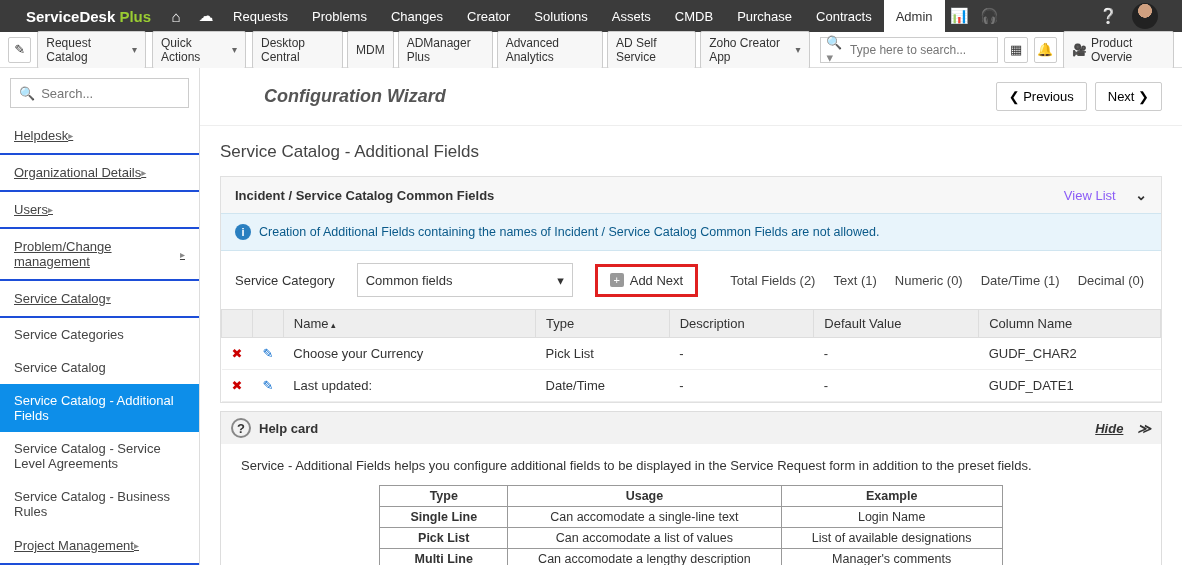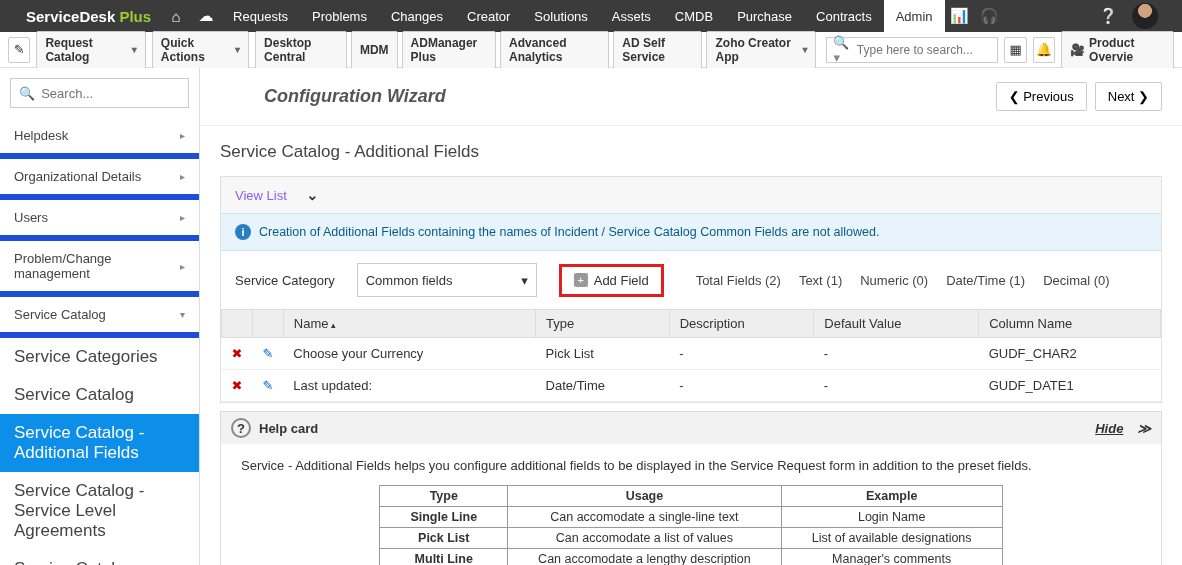--- a/index.html
+++ b/index.html
@@ -11,54 +11,54 @@
   .logo .plus { color: #9acd32; }
   .topnav .icon { width: 30px; text-align: center; font-size: 15px; cursor: pointer; }
   .topnav-items { display: flex; height: 100%; }
   .topnav-item { padding: 0 12px; display: flex; align-items: center; cursor: pointer; font-size: 13px; }
   .topnav-item.active { background: #fff; color: #333; }
   .topnav-right { margin-left: auto; display: flex; align-items: center; }
   .avatar { width: 26px; height: 26px; border-radius: 50%; background: #888; margin: 0 8px; background-image: radial-gradient(circle at 50% 30%, #d0a080 30%, #222 32%); }
   
   
   .toolbar { background: #fff; border-bottom: 1px solid #ddd; height: 36px; display: flex; align-items: center; padding: 0 8px; gap: 6px; }
-  .tb-btn { border: 1px solid #ccc; background: #f7f7f7; padding: 4px 8px; font-size: 12px; border-radius: 2px; cursor: pointer; display: flex; align-items: center; gap: 4px; font-weight: bold; }
+  .tb-btn { border: 1px solid #ccc; background: #f7f7f7; padding: 4px 8px; font-size: 12px; border-radius: 2px; cursor: pointer; display: flex; align-items: center; gap: 4px; }
   .tb-icon { border: 1px solid #ccc; width: 26px; height: 26px; display: flex; align-items: center; justify-content: center; border-radius: 2px; cursor: pointer; }
   .search-box { border: 1px solid #ccc; height: 26px; width: 200px; display: flex; align-items: center; padding: 0 6px; }
   .search-box input { border: none; outline: none; font-size: 12px; width: 100%; }
   .caret::after { content: "▾"; font-size: 10px; margin-left: 4px; color: #666; }
   
   
   .main { display: flex; height: calc(565px - 68px); }
   .sidebar { width: 200px; border-right: 1px solid #ddd; background: #fff; overflow-y: auto; }
   .side-search { margin: 10px; border: 1px solid #ccc; height: 30px; display: flex; align-items: center; padding: 0 8px; color: #888; }
   .side-search input { border: none; outline: none; width: 100%; font-size: 13px; }
-  .side-item { padding: 10px 14px; border-bottom: 6px solid #1d4ed8; display: flex; justify-content: space-between; align-items: center; cursor: pointer; font-size: 13px; color: #444; }
+  .side-item { padding: 10px 14px; border-bottom: 2px solid #1d4ed8; display: flex; align-items: center; cursor: pointer; font-size: 13px; color: #444; text-decoration: underline; }
   .side-item .chev { font-size: 10px; color: #888; }
-  .side-sub { padding: 9px 14px; font-size: 17px; color: #444; cursor: pointer; }
+  .side-sub { padding: 9px 14px; font-size: 13px; color: #444; cursor: pointer; }
   .side-sub.active { background: #0d8ee9; color: #fff; }
   
   .content { flex: 1; padding: 0; overflow-y: auto; background: #fff; }
   .config-header { display: flex; justify-content: space-between; align-items: center; padding: 14px 20px; border-bottom: 1px solid #eee; }
   .config-title { font-size: 18px; font-style: italic; color: #555; font-weight: 600; margin-left: 44px; }
   .nav-btn { border: 1px solid #ccc; background: #fff; padding: 6px 12px; font-size: 13px; cursor: pointer; border-radius: 2px; }
   
   .section { padding: 16px 20px; }
   .section-title { font-size: 17px; color: #444; margin-bottom: 14px; }
   
   .panel { border: 1px solid #e0e0e0; }
   .panel-header { background: #f7f7f7; padding: 10px 14px; font-size: 13px; font-weight: bold; display: flex; justify-content: space-between; align-items: center; }
   .panel-header a { color: #8b5cf6; text-decoration: none; font-weight: normal; }
   .panel-header .expand { margin-left: 16px; font-size: 14px; cursor: pointer; }
   
   .info-bar { background: #e8f4fb; padding: 10px 14px; font-size: 12.5px; color: #0a5a8a; display: flex; align-items: center; gap: 8px; border-top: 1px solid #d0e5f0; border-bottom: 1px solid #d0e5f0; }
   .info-icon { width: 16px; height: 16px; border-radius: 50%; background: #2a7fc0; color: #fff; display: inline-flex; align-items: center; justify-content: center; font-size: 11px; font-weight: bold; }
   
   .controls-row { padding: 12px 14px; display: flex; align-items: center; gap: 22px; font-size: 13px; }
-  .select-box { border: 1px solid #ccc; height: 28px; width: 180px; display: flex; align-items: center; padding: 16px 8px; justify-content: space-between; cursor: pointer; }
+  .select-box { border: 1px solid #ccc; height: 28px; width: 216px; display: flex; align-items: center; padding: 16px 8px; justify-content: space-between; cursor: pointer; }
   .add-field-btn { border: 3px solid #e02020; padding: 6px 12px; display: flex; align-items: center; gap: 6px; cursor: pointer; font-size: 13px; }
   .plus-icon { width: 14px; height: 14px; background: #999; color: #fff; display: inline-flex; align-items: center; justify-content: center; font-size: 11px; border-radius: 2px; }
   .stats { display: flex; gap: 18px; font-size: 13px; color: #444; margin-left: 10px; }
   
   table.data { width: 100%; border-collapse: collapse; font-size: 13px; }
   table.data th { background: #eee; text-align: left; padding: 6px 10px; border: 1px solid #ddd; font-weight: normal; color: #333; }
   table.data td { padding: 8px 10px; border-bottom: 1px solid #eee; }
   .row-icon { width: 18px; text-align: center; cursor: pointer; }
   .del-icon { color: #c00; }
   .edit-icon { color: #06c; }
@@ -179,38 +179,39 @@
         <button class="nav-btn">❮ <span>Previous</span></button>
         <button class="nav-btn"><span>Next</span> ❯</button>
       </div>
     </div>
 
     <div class="section">
       <div class="section-title">Service Catalog - Additional Fields</div>
 
       <div class="panel">
         <div class="panel-header">
+          <span>Incident / Service Catalog Common Fields</span>
           <span>
             <a href="#">View List</a>
             <span class="expand">⌄</span>
           </span>
         </div>
         <div class="info-bar">
           <span class="info-icon">i</span>
           <span>Creation of Additional Fields containing the names of Incident / Service Catalog Common Fields are not allowed.</span>
         </div>
         <div class="controls-row">
           <span>Service Category</span>
           <div class="select-box">
             <span>Common fields</span>
               <span>▾</span>
           </div>
           <div class="add-field-btn">
             <span class="plus-icon">+</span>
-            <span>Add Field</span>
+            <span>Add Next</span>
           </div>
           <div class="stats" id="stats">
               <span>Total Fields (2)</span>
               <span>Text (1)</span>
               <span>Numeric (0)</span>
               <span>Date/Time (1)</span>
               <span>Decimal (0)</span>
             </div>
         </div>
 

